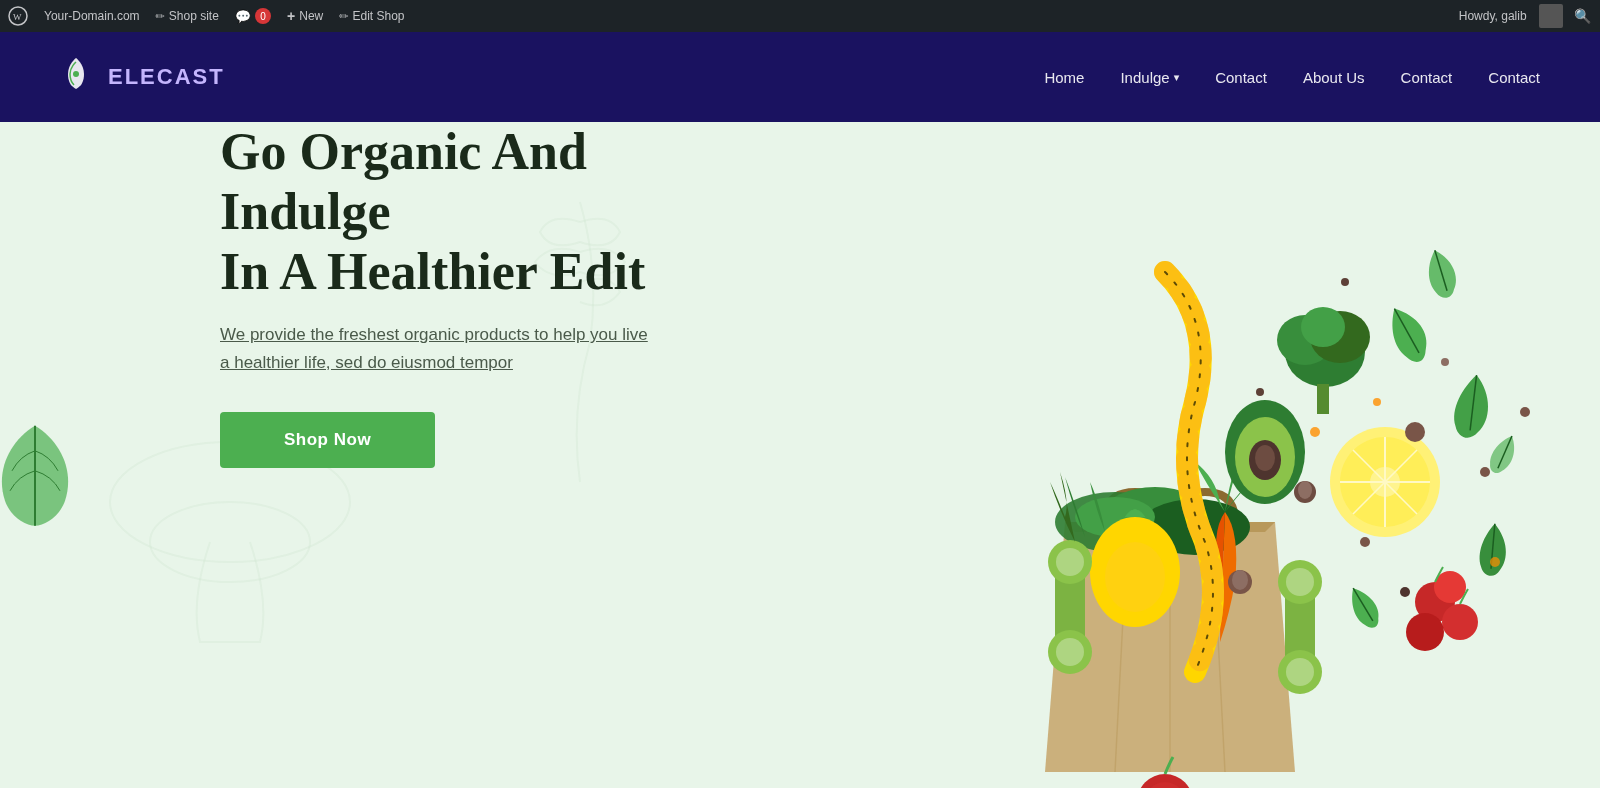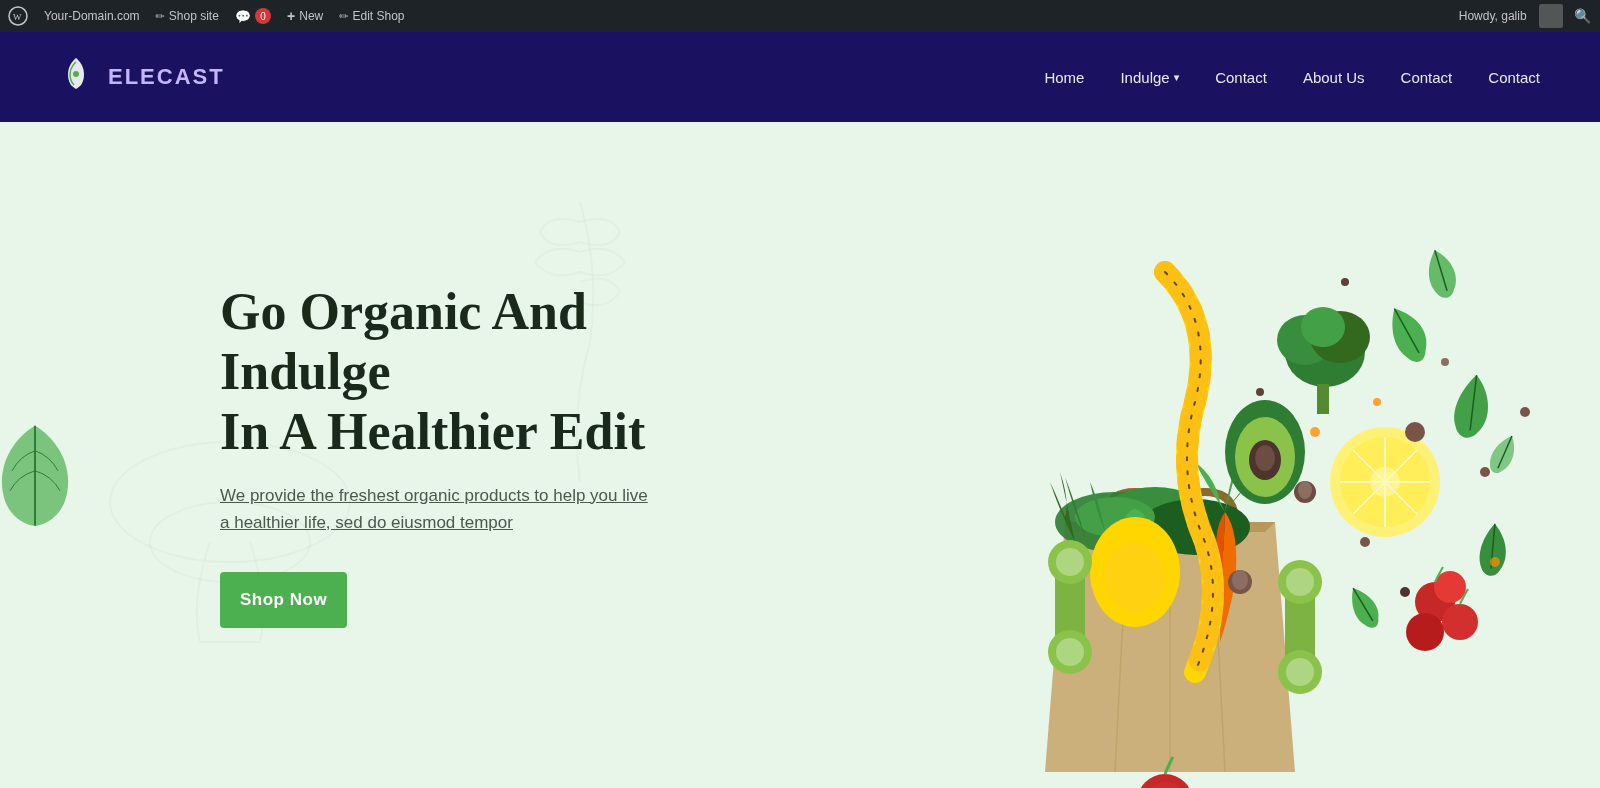--- a/index.html
+++ b/index.html
@@ -90,21 +90,21 @@
       font-size: 11px;
     }
 
     
     .hero {
       background: #e8f5e9;
       height: 666px;
       position: relative;
       overflow: hidden;
       display: flex;
-      align-items: center;
+      align-items: flex-start;
     }
 
     
     .hero-bg-decor {
       position: absolute;
       top: 0; left: 0; right: 0; bottom: 0;
       pointer-events: none;
     }
     .hero-bg-decor svg {
       width: 100%;
@@ -132,21 +132,21 @@
       color: #4a5a4a;
       line-height: 1.6;
       margin-bottom: 36px;
       max-width: 440px;
       text-decoration: underline;
     }
     .shop-now-btn {
       background: #4caf50;
       color: #fff;
       border: none;
-      padding: 18px 20px;
+      padding: 18px 64px;
       font-size: 17px;
       font-weight: 600;
       border-radius: 4px;
       cursor: pointer;
       letter-spacing: 0.5px;
     }
 
     
     .hero-image {
       position: absolute;

